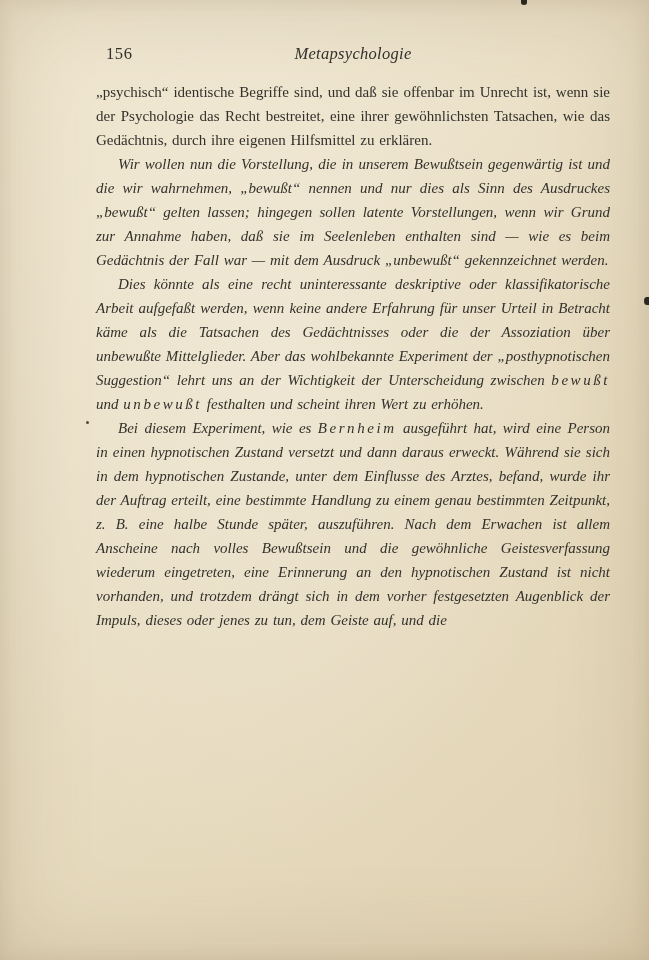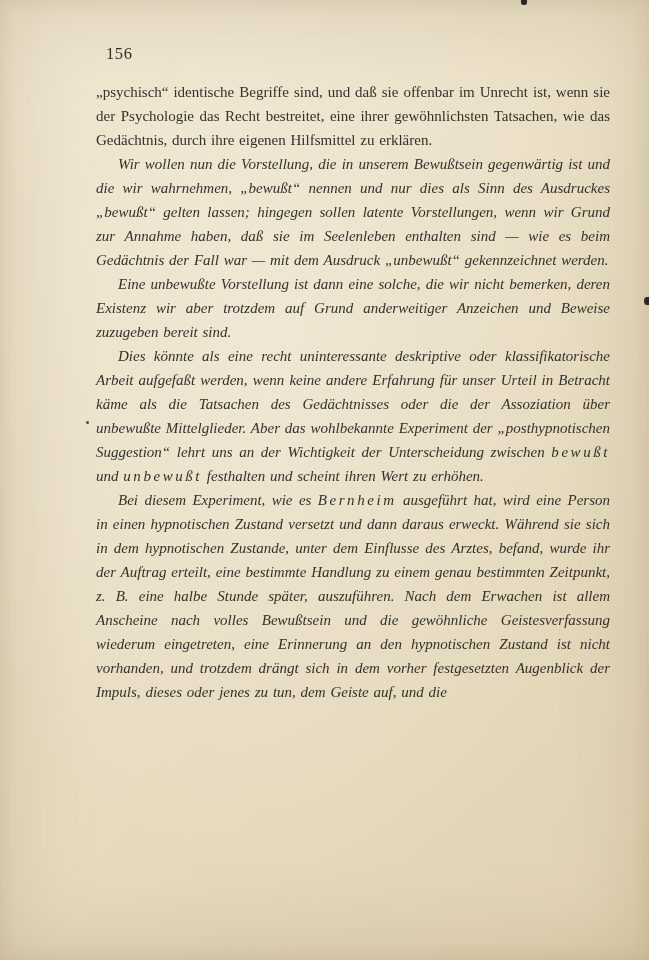--- a/index.html
+++ b/index.html
@@ -66,26 +66,26 @@
     border-radius:50% 0 0 50%;
   }
 </style>
 </head>
 <body>
 
 <div class="page">
 
   <header class="running-head">
     <span class="page-number">156</span>
+    <span class="running-title">Metapsychologie</span>
   </header>
 
   <main class="text-block">
       <p><span>„psychisch“ identische Begriffe sind, und daß sie offenbar im Unrecht ist, wenn sie der Psychologie das Recht bestreitet, eine ihrer gewöhnlichsten Tatsachen, wie das Gedächtnis, durch ihre eigenen Hilfsmittel zu erklären.</span></p>
       <p class="indent"><span>Wir wollen nun die Vorstellung, die in unserem Bewußtsein gegenwärtig ist und die wir wahrnehmen, „bewußt“ nennen und nur dies als Sinn des Ausdruckes „bewußt“ gelten lassen; hingegen sollen latente Vorstellungen, wenn wir Grund zur Annahme haben, daß sie im Seelenleben enthalten sind — wie es beim Gedächtnis der Fall war — mit dem Ausdruck „unbewußt“ gekennzeichnet werden.</span></p>
-      <p class="indent"><span>Eine unbewußte Vorstellung ist dann eine solche, die wir nicht bemerken, deren Existenz wir aber trotzdem auf Grund anderweitiger Anzeichen und Beweise zuzugeben bereit sind.</span></p>
       <p class="indent"><span>Dies könnte als eine recht uninteressante deskriptive oder klassifikatorische Arbeit aufgefaßt werden, wenn keine andere Erfahrung für unser Urteil in Betracht käme als die Tatsachen des Gedächtnisses oder die der Assoziation über unbewußte Mittelglieder. Aber das wohlbekannte Experiment der „posthypnotischen Suggestion“ lehrt uns an der Wichtigkeit der Unterscheidung zwischen </span><span class="spaced">bewußt</span><span> und </span><span class="spaced">unbewußt</span><span> festhalten und scheint ihren Wert zu erhöhen.</span></p>
       <p class="indent"><span>Bei diesem Experiment, wie es </span><span class="spaced">Bernheim</span><span> ausgeführt hat, wird eine Person in einen hypnotischen Zustand versetzt und dann daraus erweckt. Während sie sich in dem hypnotischen Zustande, unter dem Einflusse des Arztes, befand, wurde ihr der Auftrag erteilt, eine bestimmte Handlung zu einem genau bestimmten Zeitpunkt, z. B. eine halbe Stunde später, auszuführen. Nach dem Erwachen ist allem Anscheine nach volles Bewußtsein und die gewöhnliche Geistesverfassung wiederum eingetreten, eine Erinnerung an den hypnotischen Zustand ist nicht vorhanden, und trotzdem drängt sich in dem vorher festgesetzten Augenblick der Impuls, dieses oder jenes zu tun, dem Geiste auf, und die</span></p>
     </main>
 
   <span class="margin-dot"></span>
   <span class="speck speck-top"></span>
   <span class="speck speck-right"></span>
 
 </div>
 

